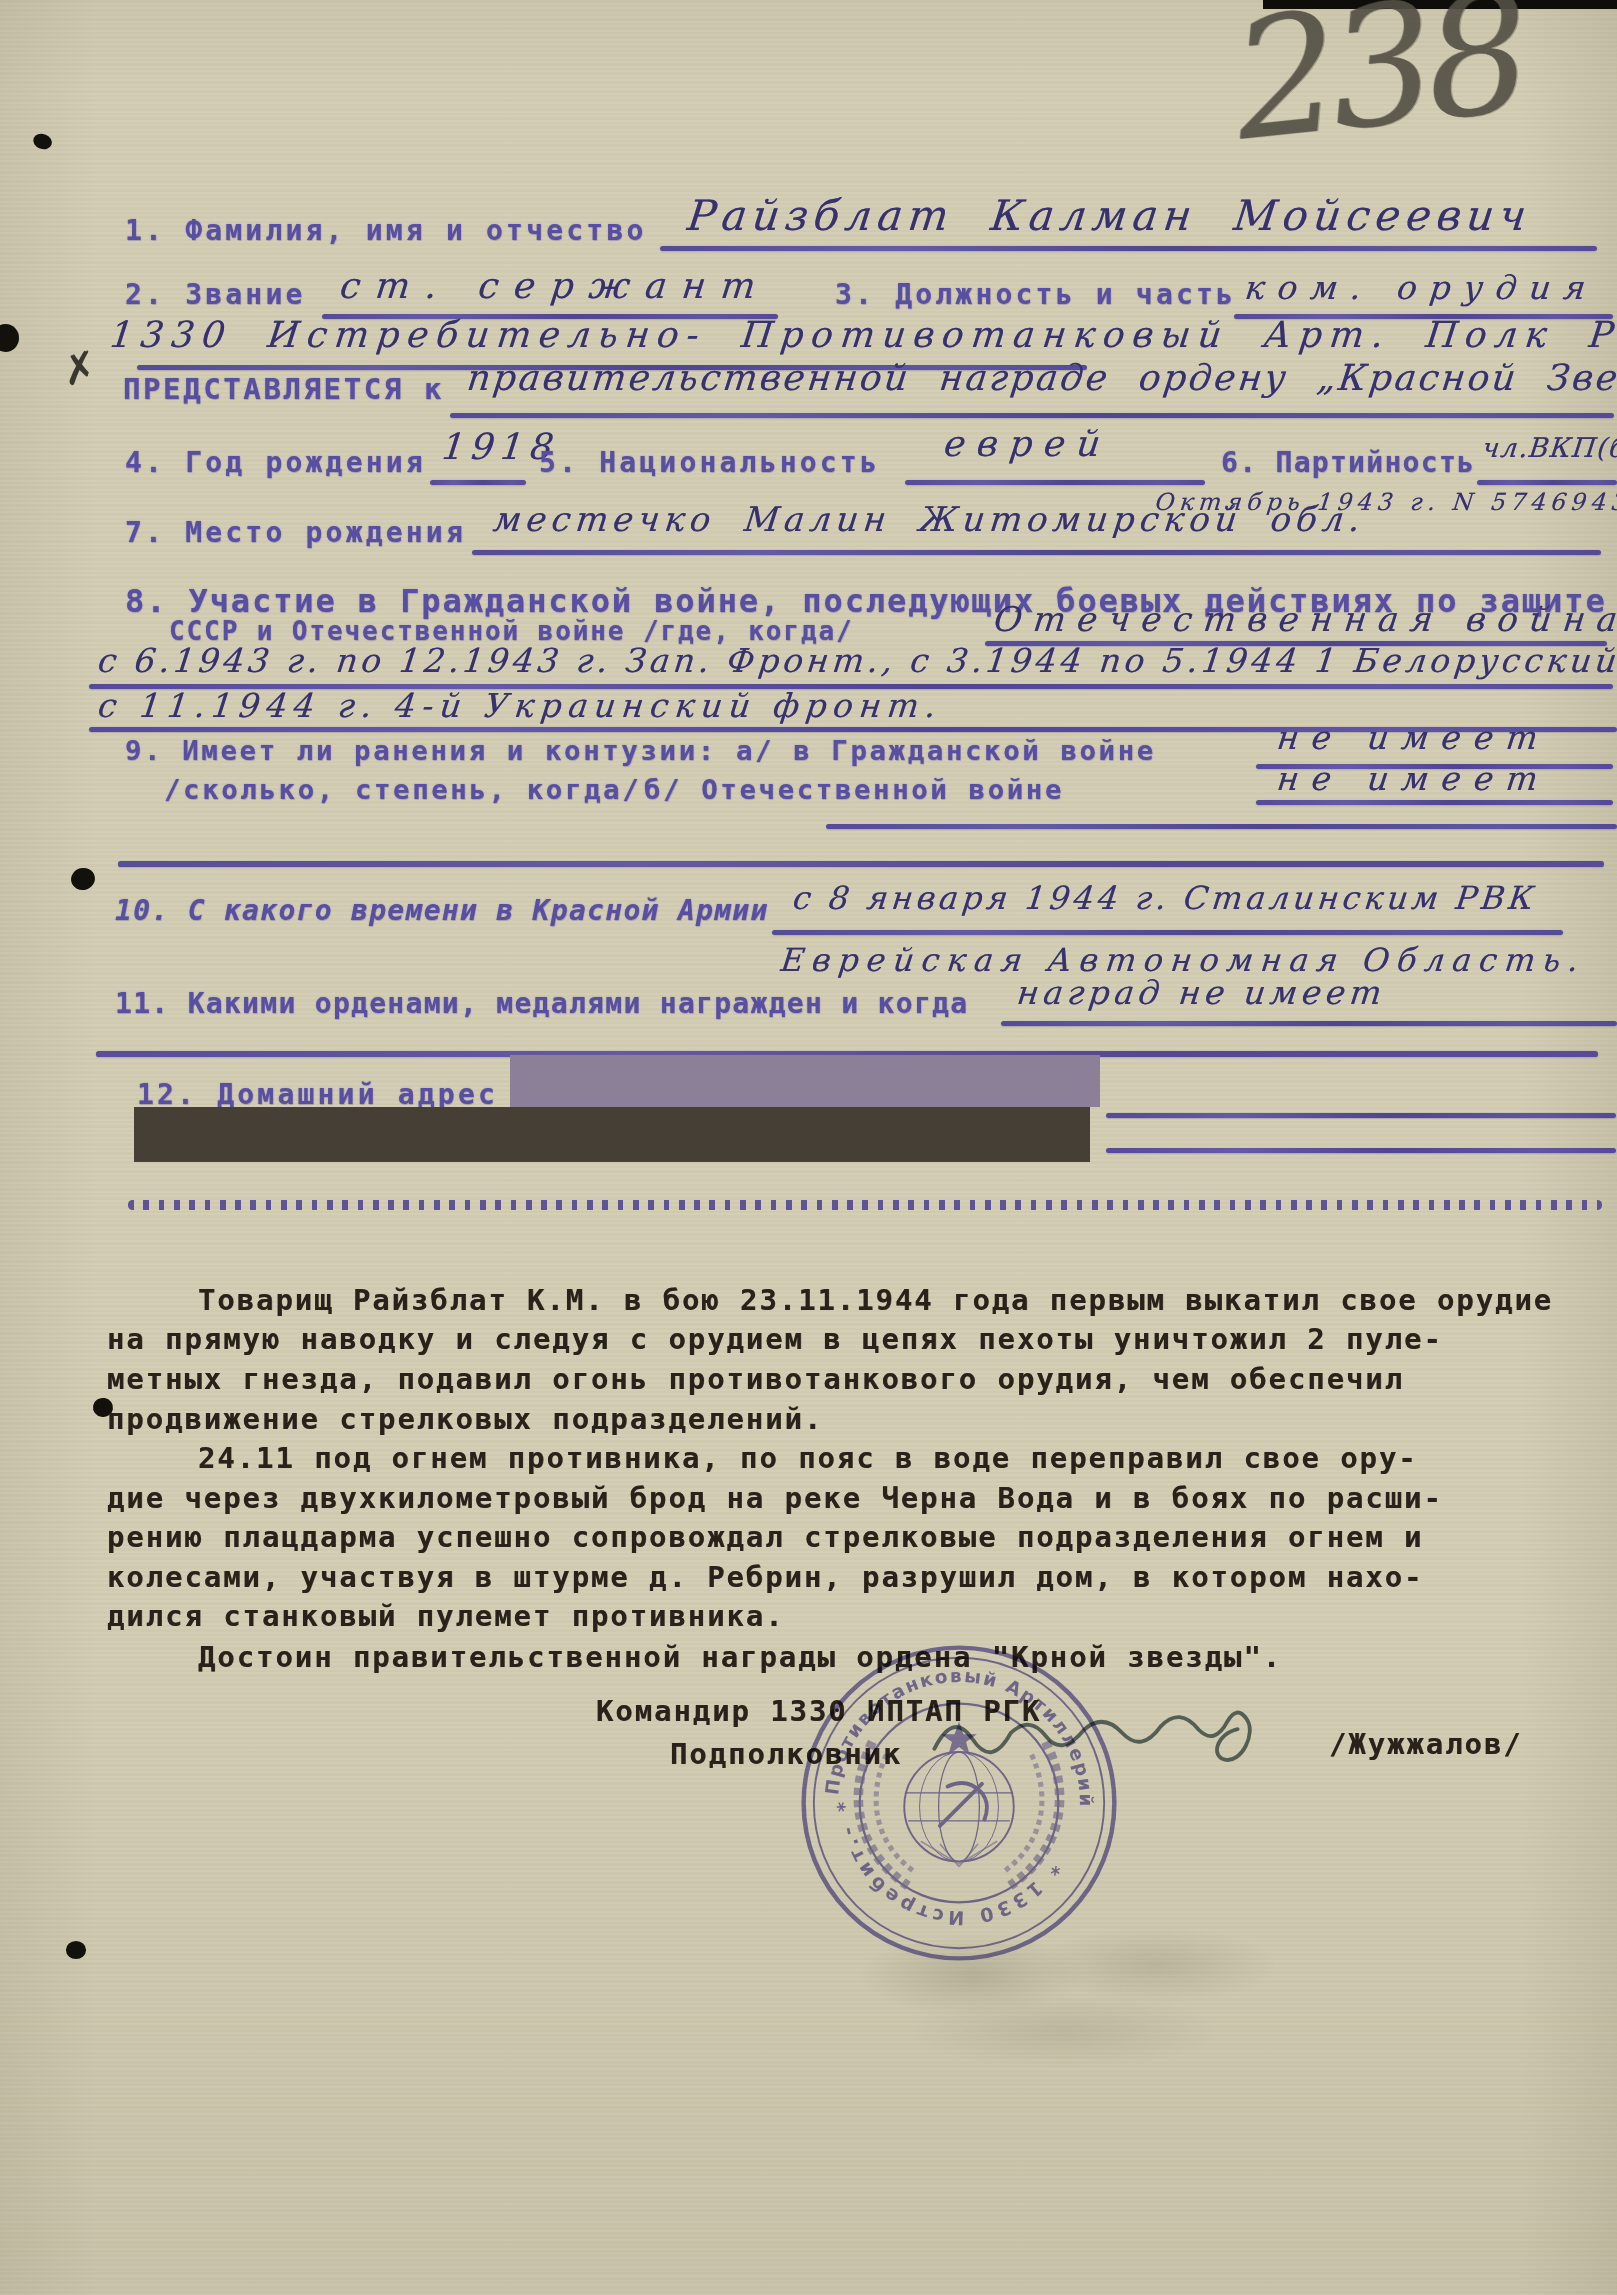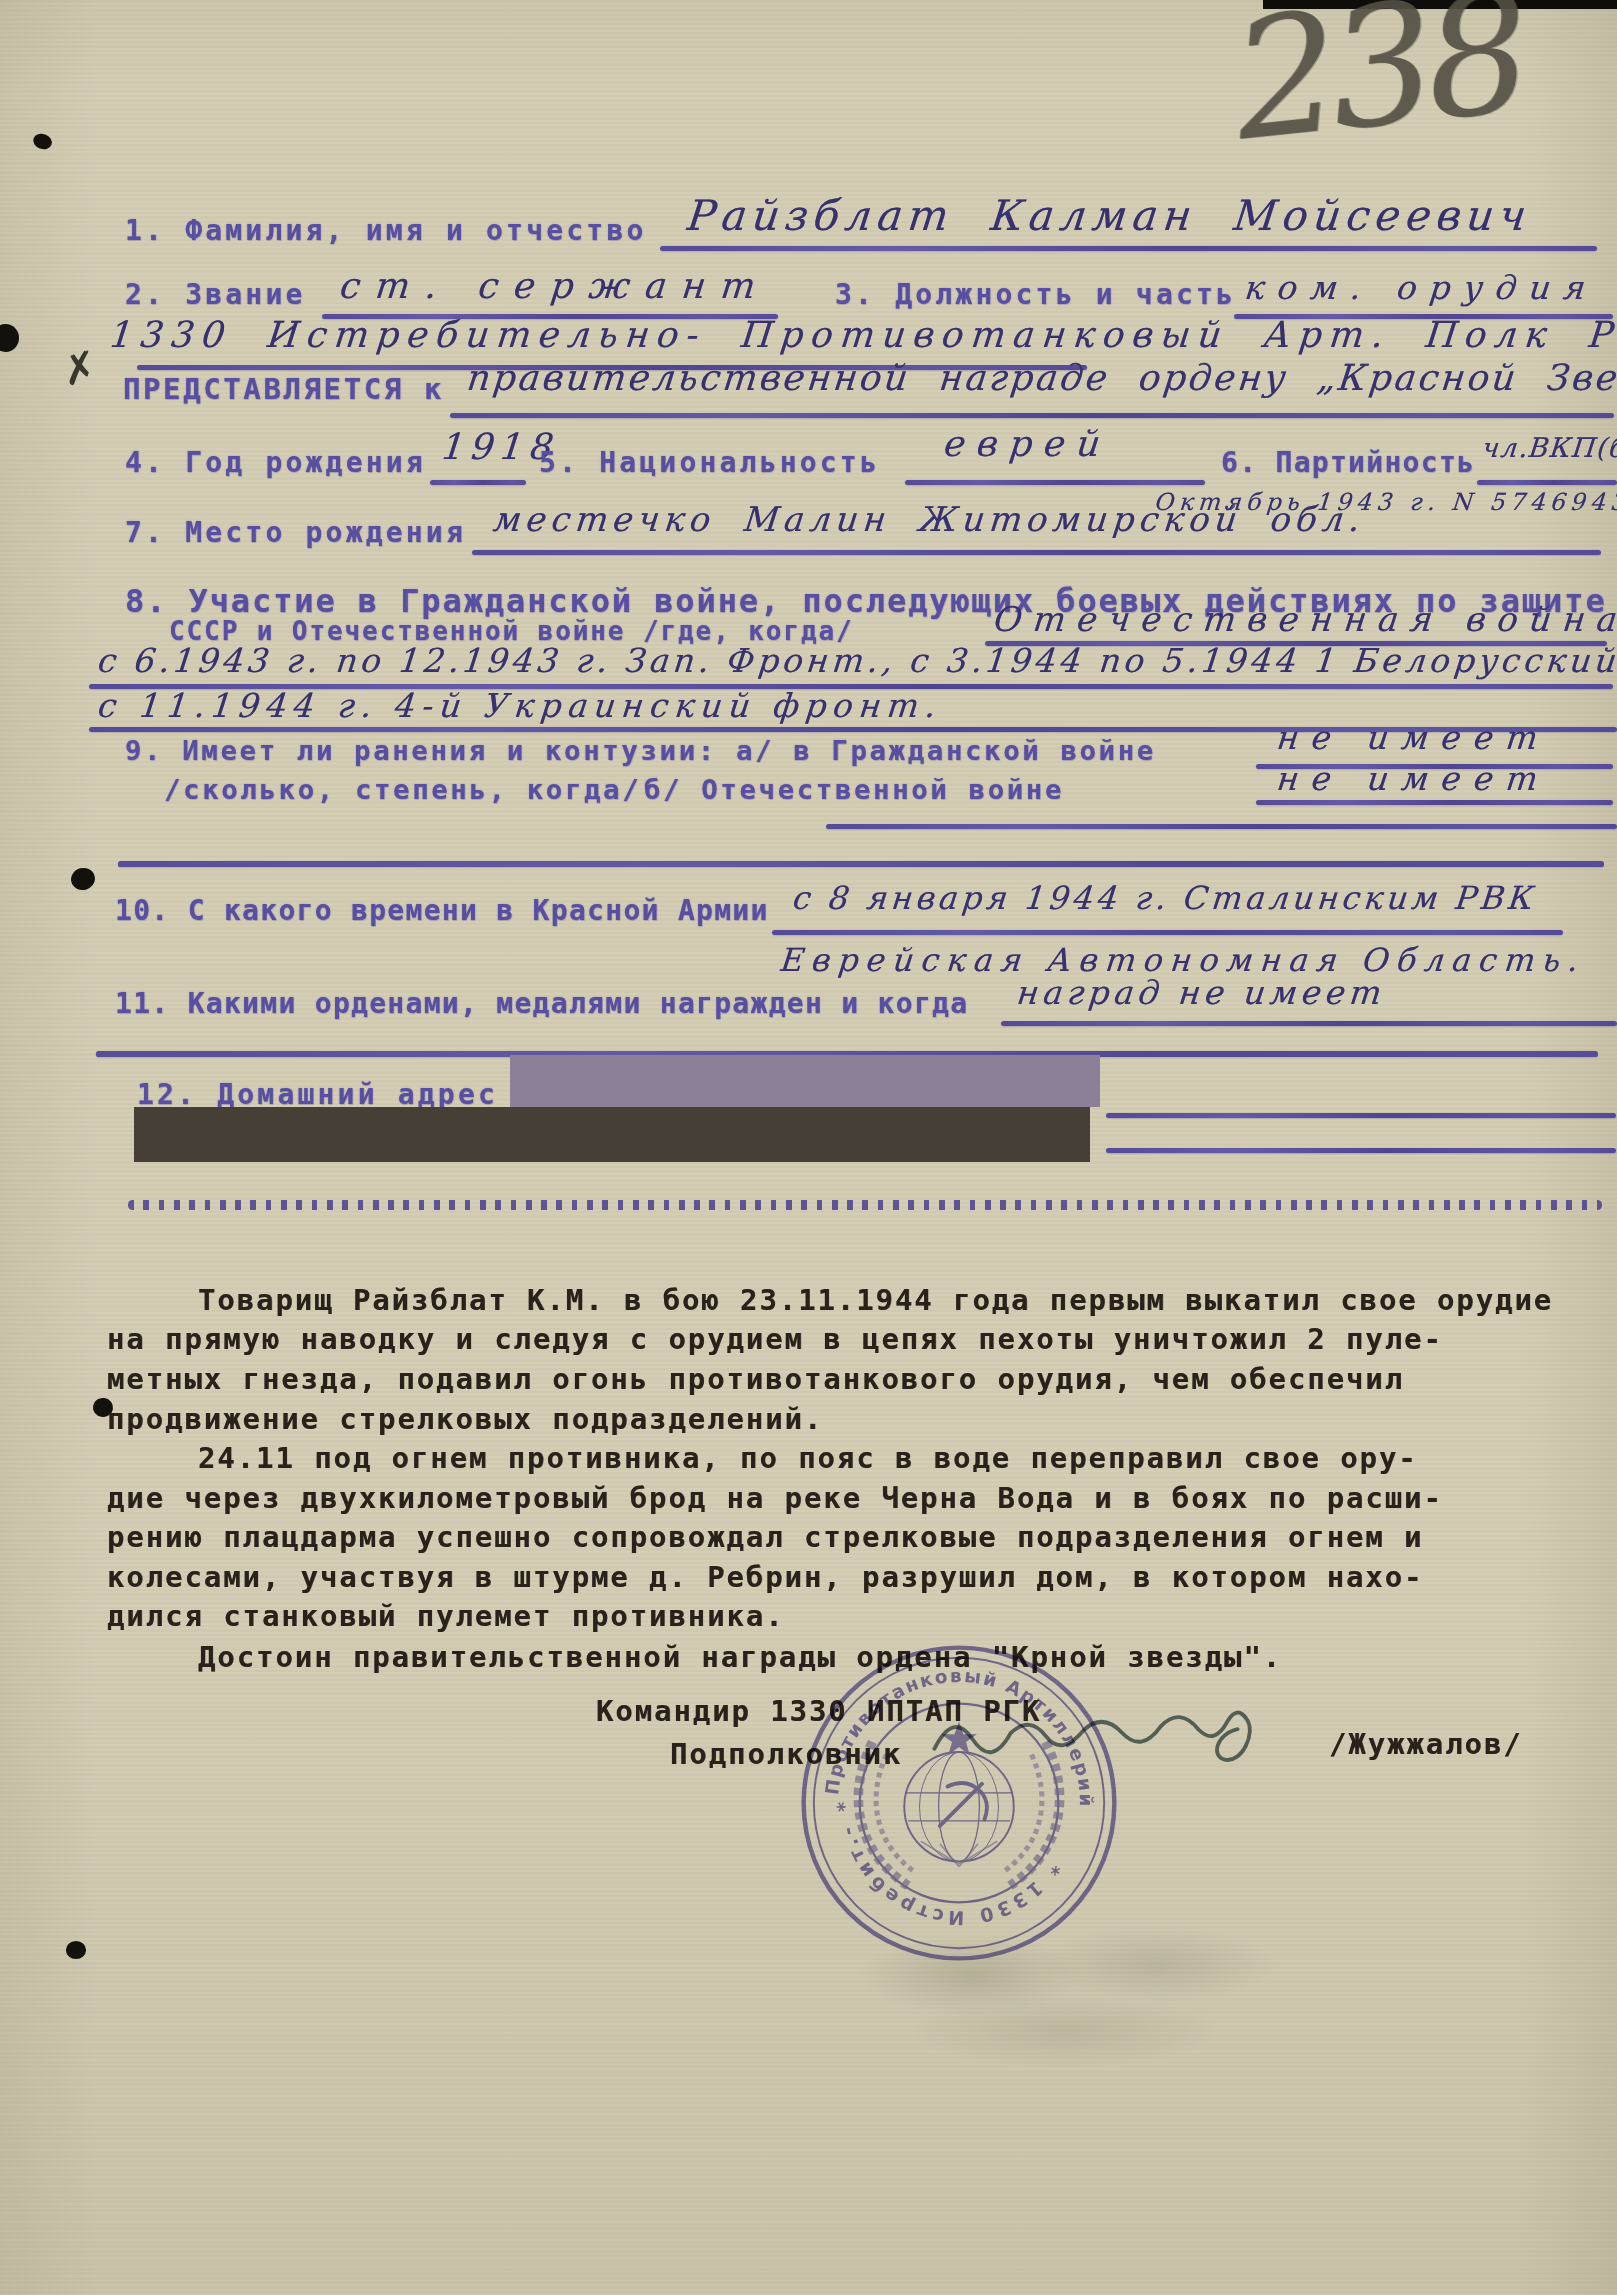--- a/index.html
+++ b/index.html
@@ -94,21 +94,21 @@
   <div class="abs tp" style="left:125px;top:735px;font-size:27.4px;letter-spacing:2.6px;">9. Имеет ли ранения и контузии: а/ в Гражданской войне</div>
   <div class="abs hw" style="left:1275px;top:718px;font-size:33px;letter-spacing:12.8px;">не имеет</div>
   <div class="ul" style="left:1256px;top:764px;width:357px;"></div>
   <div class="abs tp" style="left:164px;top:774px;font-size:27.4px;letter-spacing:2.6px;">/сколько, степень, когда/</div>
   <div class="abs tp" style="left:644px;top:774px;font-size:27.4px;letter-spacing:2.6px;">б/ Отечественной войне</div>
   <div class="abs hw" style="left:1275px;top:759px;font-size:33px;letter-spacing:12.8px;">не имеет</div>
   <div class="ul" style="left:1256px;top:800px;width:357px;"></div>
   <div class="ul" style="left:826px;top:824px;width:791px;"></div>
   <div class="rule" style="left:118px;top:861px;width:1486px;"></div>
 
-  <div class="abs tp" style="left:115px;top:894px;letter-spacing:1.3px;">10. С какого времени в Красной Армии</div>
+  <div class="abs tp" style="left:115px;top:894px;letter-spacing:1.3px;font-style:italic;">10. С какого времени в Красной Армии</div>
   <div class="abs hw" style="left:791px;top:879px;font-size:32px;letter-spacing:3.8px;">с 8 января 1944 г. Сталинским РВК</div>
   <div class="ul" style="left:772px;top:930px;width:791px;"></div>
   <div class="abs hw" style="left:779px;top:941px;font-size:32px;letter-spacing:7.7px;">Еврейская Автономная Область.</div>
 
   <div class="abs tp" style="left:115px;top:987px;letter-spacing:1.3px;">11. Какими орденами, медалями награжден и когда</div>
   <div class="abs hw" style="left:1015px;top:973px;font-size:33px;letter-spacing:4.5px;">наград не имеет</div>
   <div class="ul" style="left:1001px;top:1021px;width:616px;"></div>
 
   <div class="rule" style="left:96px;top:1051px;width:1502px;"></div>
   <div class="abs tp" style="left:137px;top:1078px;">12. Домашний адрес</div>

